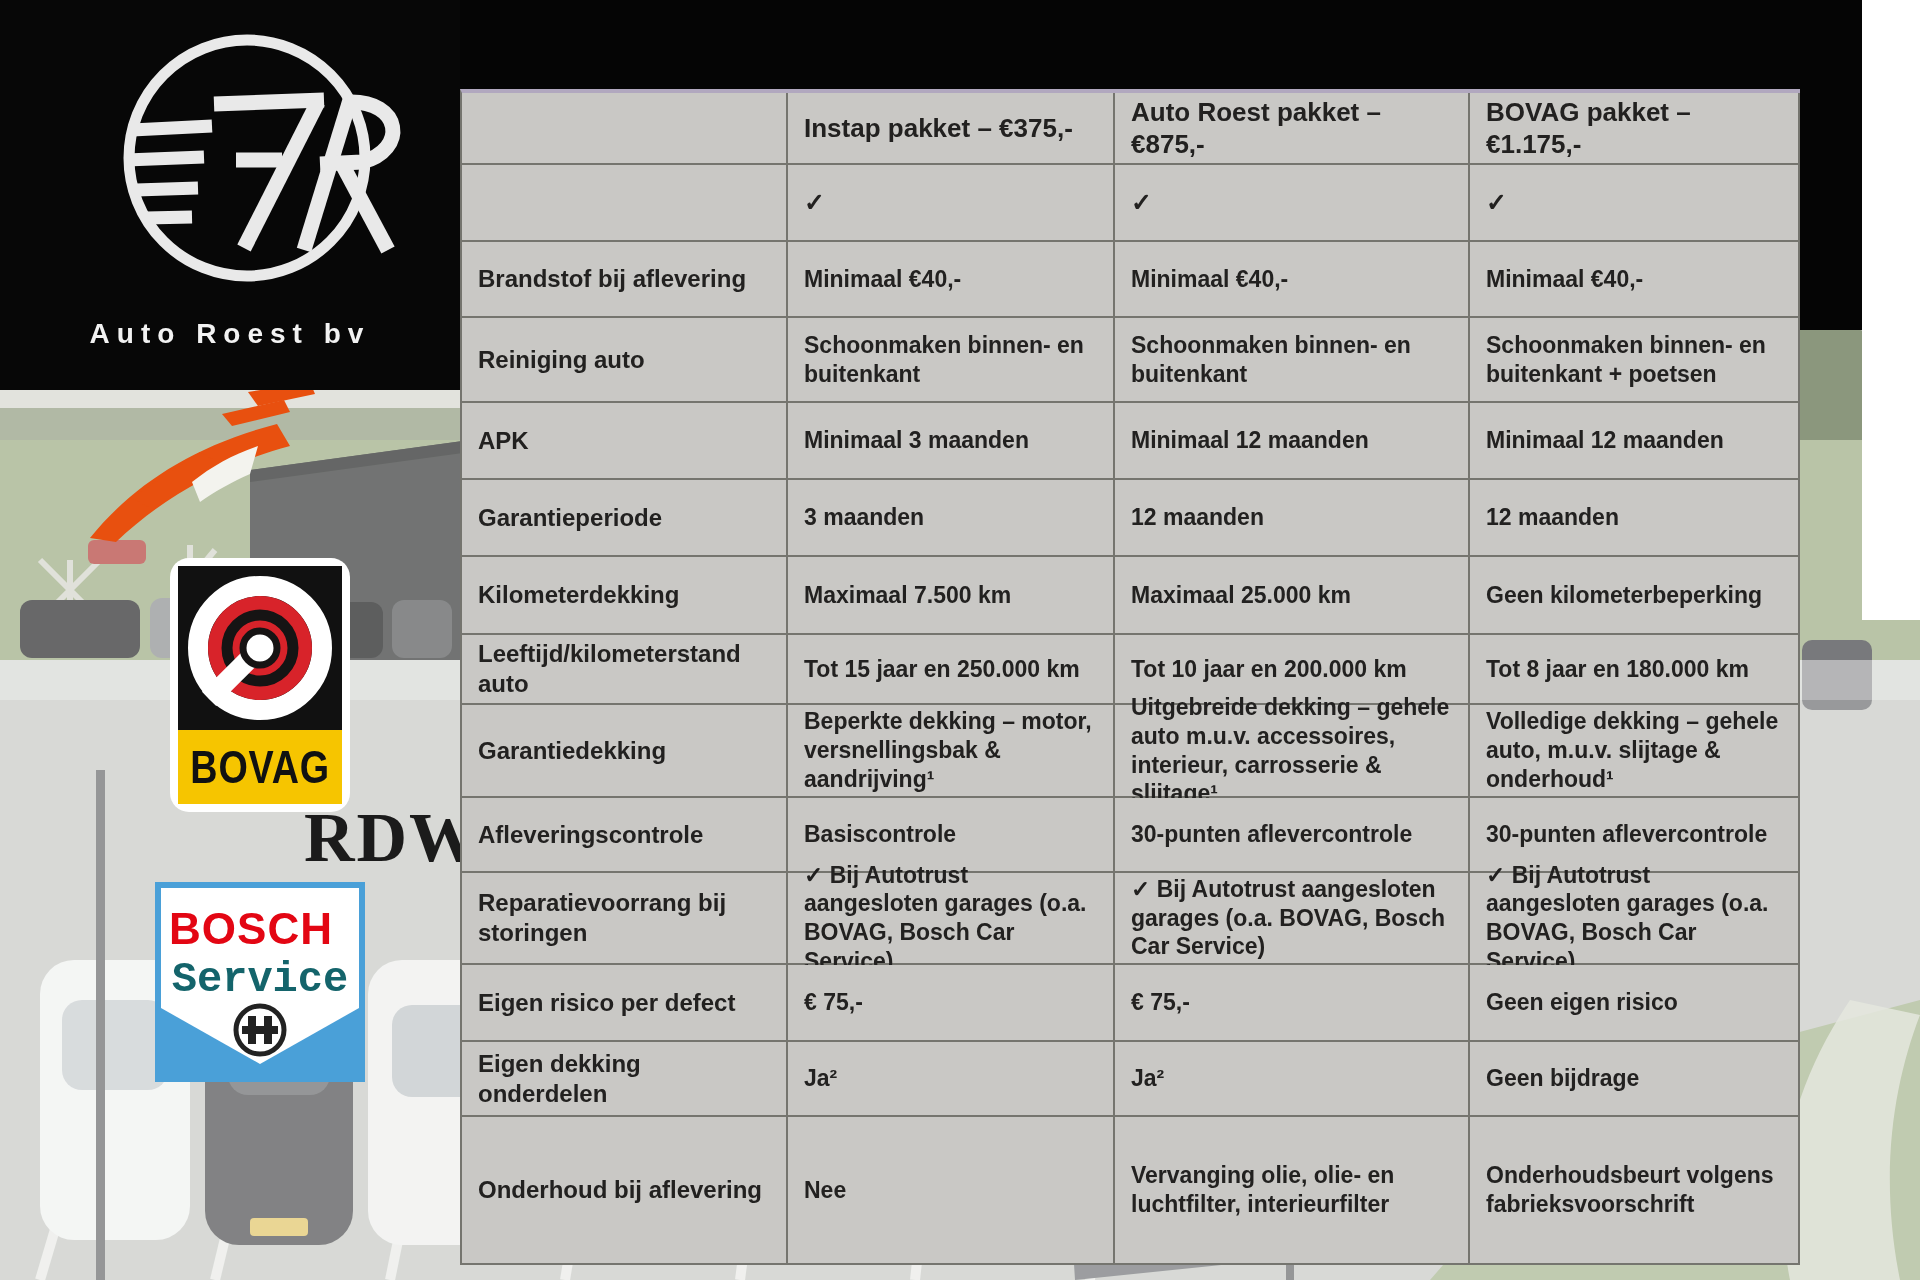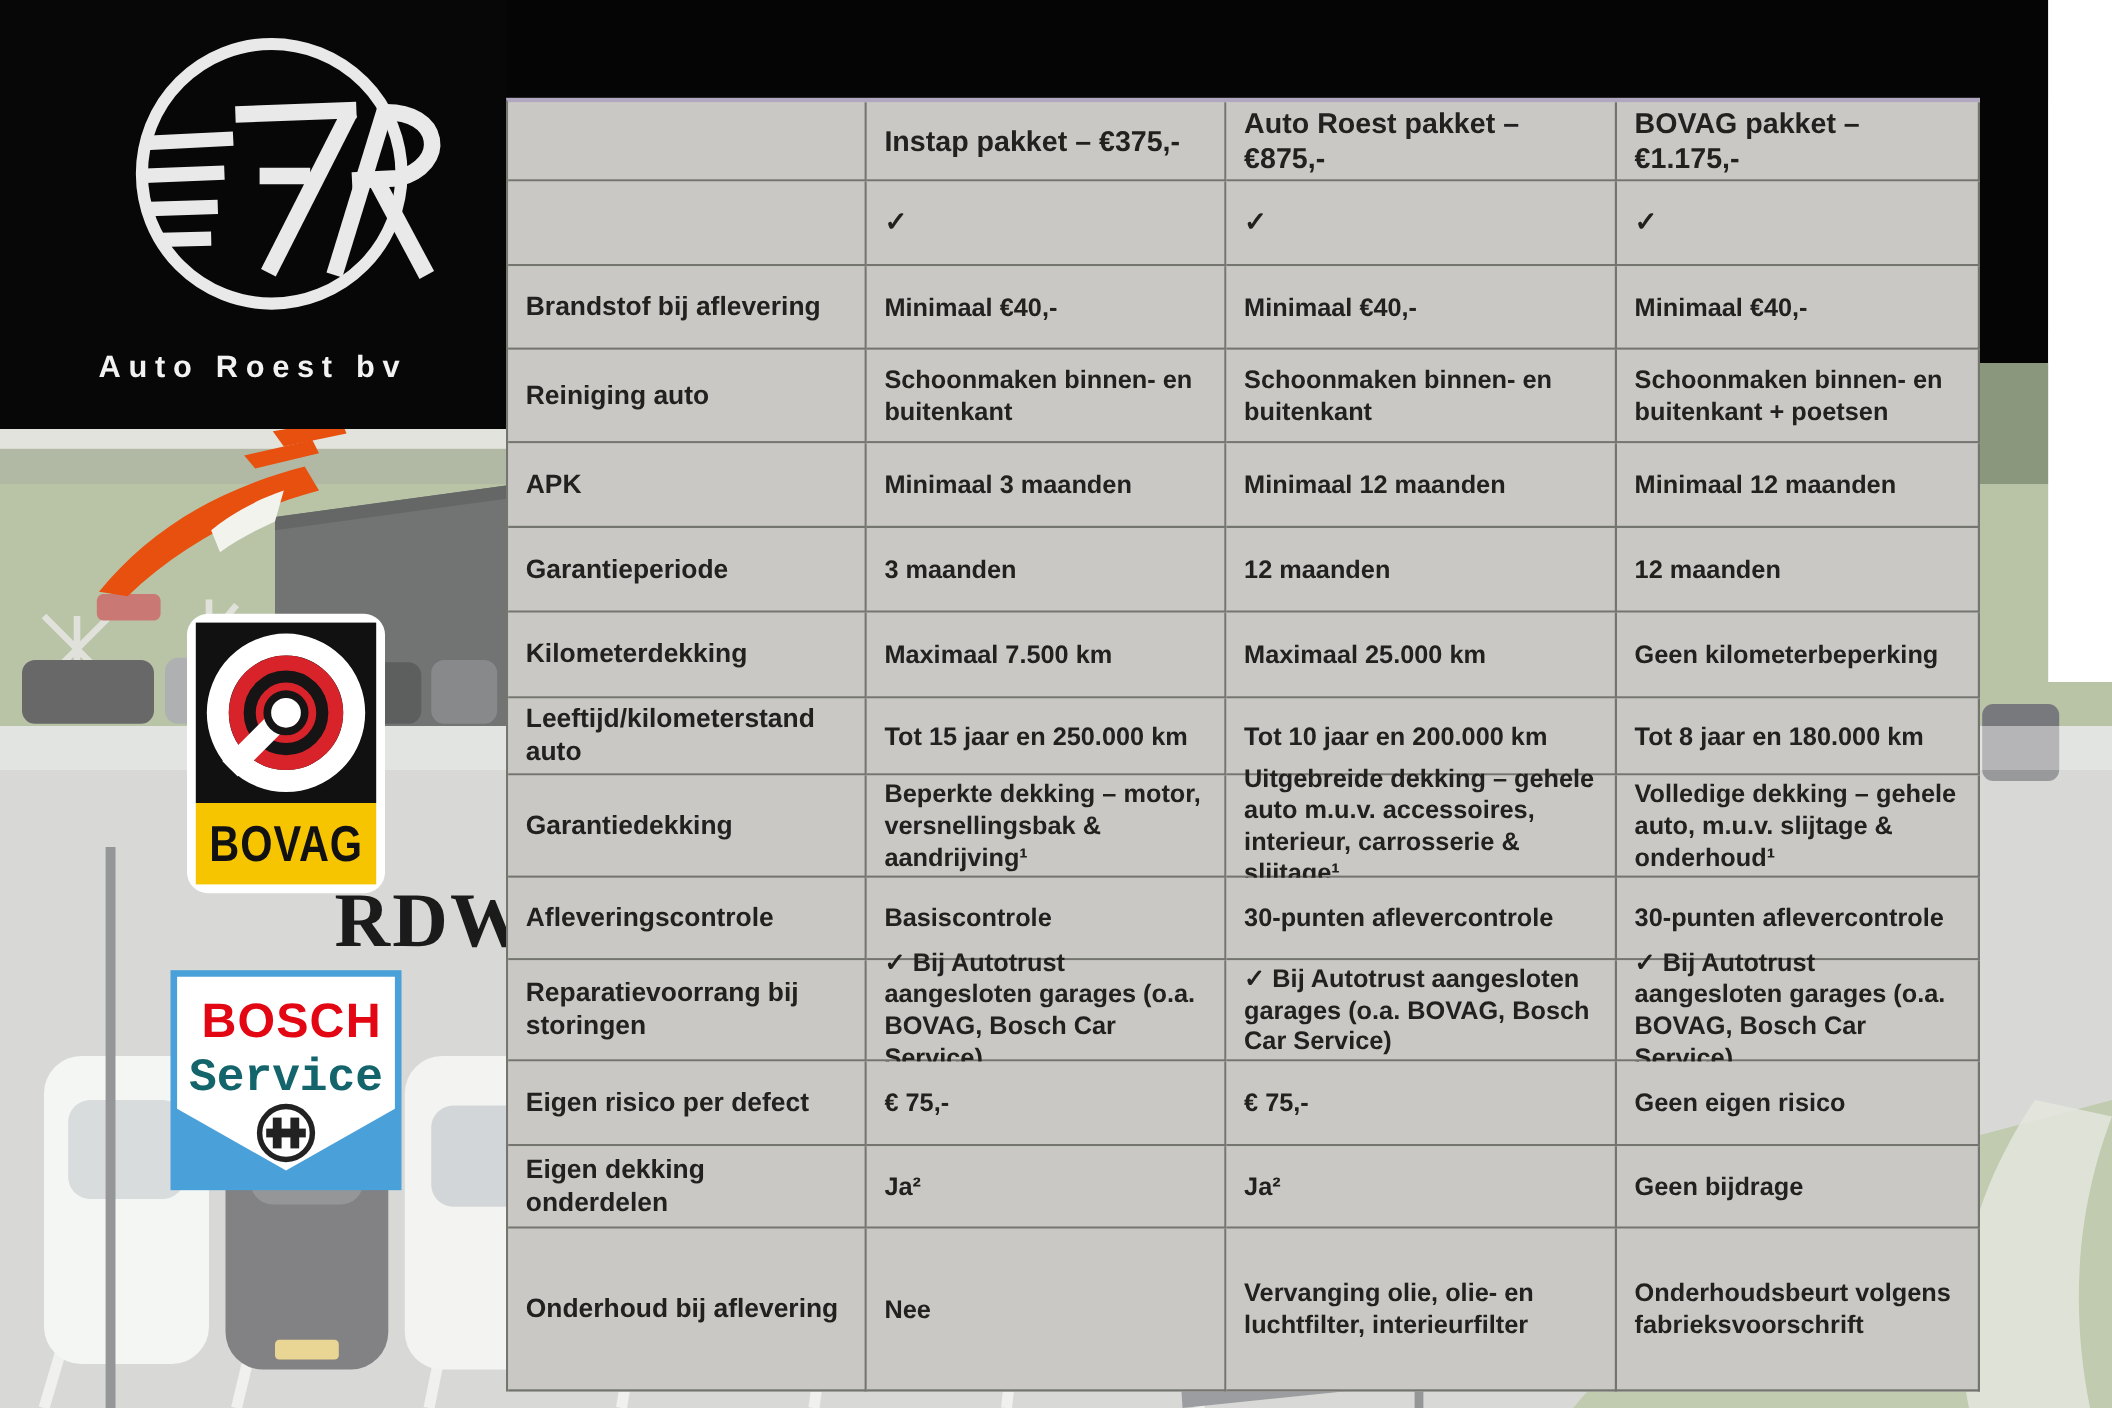--- a/index.html
+++ b/index.html
@@ -27,21 +27,21 @@
   
   .bovag-card{left:170px;top:558px;width:180px;height:254px;background:#fff;border-radius:19px;}
   .bovag-black{position:absolute;left:8px;top:8px;width:164px;height:164px;background:#111;}
   .bovag-yellow{position:absolute;left:8px;top:172px;width:164px;height:74px;background:#f6c500;
     display:flex;align-items:center;justify-content:center;}
   .bovag-word{color:#111;font-weight:700;font-size:46px;letter-spacing:1px;
     transform:scaleX(.82);white-space:nowrap;}
 
   
   .bosch-box{left:155px;top:882px;width:210px;height:200px;background:#4aa0d8;}
-  .bosch-word{position:absolute;left:0;top:22px;width:192px;text-align:right;
+  .bosch-word{position:absolute;left:0;top:22px;width:192px;text-align:center;
     color:#e30613;font-weight:700;font-size:44px;letter-spacing:1px;}
   .bosch-service{position:absolute;left:0;top:74px;width:210px;text-align:center;
     color:#14646b;font-weight:700;font-size:42px;font-family:Liberation Mono, monospace;}
 
   
   .pakket-table{left:460px;top:89px;width:1338px;background:#c9c8c5;
     border-top:4px solid #b1a8bf;border-left:2px solid #75756f;
     display:grid;
     grid-template-columns:326px 327px 355px 330px;
     grid-template-rows:72px 77px 76px 85px 77px 77px 78px 70px 93px 75px 92px 77px 75px 148px;}

